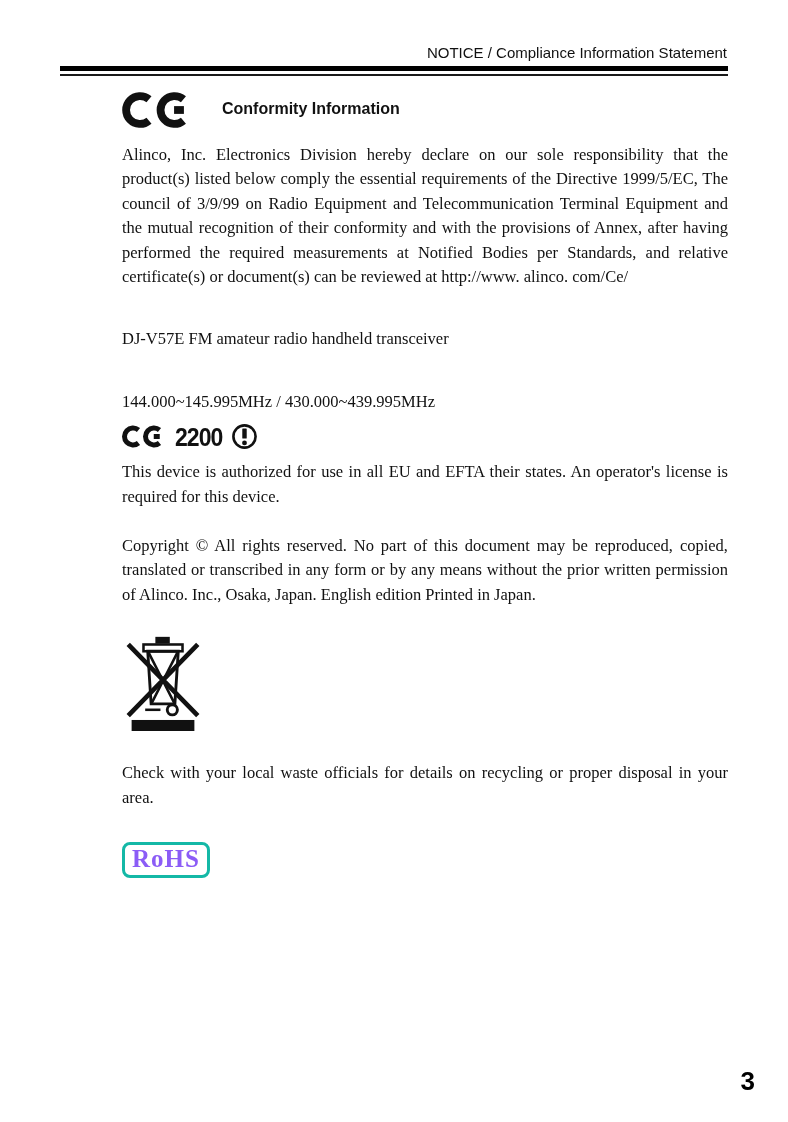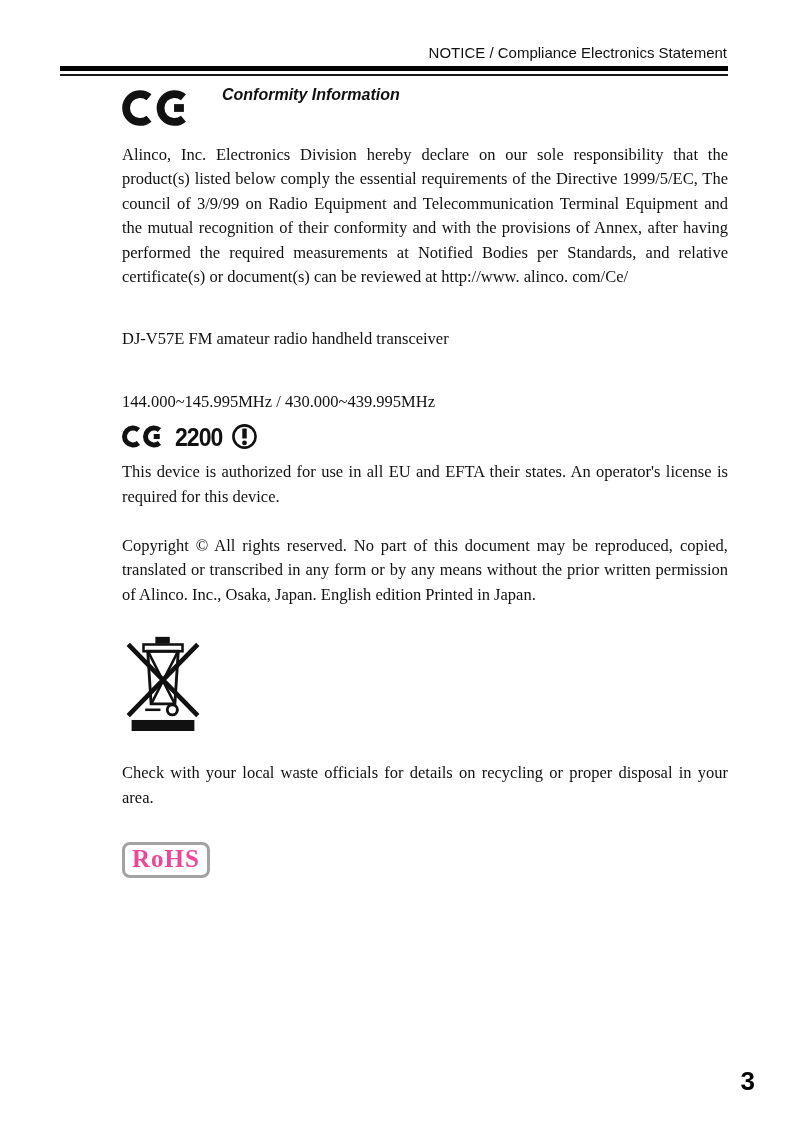--- a/index.html
+++ b/index.html
@@ -27,23 +27,22 @@
     height:10px;
     border-bottom:2px solid #1a1a1a;
   }
   .content {
     position:absolute;
     left:122px; top:86px;
     width:606px;
   }
   .ce-heading-row {
     display:flex;
-    align-items:flex-start;
+    align-items:center;
     height:48px;
-    font-style:italic;
   }
   .ce-logo { width:82px; height:44px; flex:0 0 auto; }
   .conformity-heading {
     font-family:"Liberation Sans", sans-serif;
     font-weight:bold;
     font-size:16px;
     margin-left:18px;
     padding-bottom:2px;
     color:#111;
   }
@@ -75,47 +74,47 @@
   }
   .alert-icon { width:27px; height:27px; margin-left:4px; }
   .authorization { margin-top:7px; }
   .copyright { margin-top:25px; }
   .weee-wrap { margin-top:29px; margin-left:2px; }
   .weee-icon { width:78px; height:95px; display:block; }
   .waste-note { margin-top:30px; }
   .rohs-badge {
     margin-top:32px;
     display:inline-block;
-    border:3px solid #a3a3a3;
+    border:3px solid #14b8a6;
     border-radius:8px;
     padding:0px 7px 2px 7px;
     font-family:"Liberation Serif", serif;
     font-weight:bold;
     font-size:25px;
     letter-spacing:1px;
-    color:#ec4899;
+    color:#8b5cf6;
     text-align:right;
   }
   .page-number {
     position:absolute;
     right:33px; top:1066px;
     font-family:"Liberation Sans", sans-serif;
     font-size:26px;
     font-weight:600;
     color:#000;
   }
   svg .stroke { stroke:#111; fill:none; }
   svg .fill { fill:#111; stroke:none; }
 </style>
 </head>
 <body>
 
 <div class="page">
 
-  <div class="header-title">NOTICE / Compliance Electronics Statement</div>
+  <div class="header-title">NOTICE / Compliance Information Statement</div>
   <div class="double-rule"></div>
 
   <div class="content">
 
     <div class="ce-heading-row">
       <svg class="ce-logo" viewBox="0 0 100 50" aria-hidden="true">
         <path class="stroke" stroke-width="9.5" d="M 32.93 11.98 A 17 17 0 1 0 32.93 38.02"></path>
         <path class="stroke" stroke-width="9.5" d="M 74.93 11.98 A 17 17 0 1 0 74.93 38.02"></path>
         <path class="stroke" stroke-width="9.5" d="M 63.5 25 L 75.5 25"></path>
       </svg>

